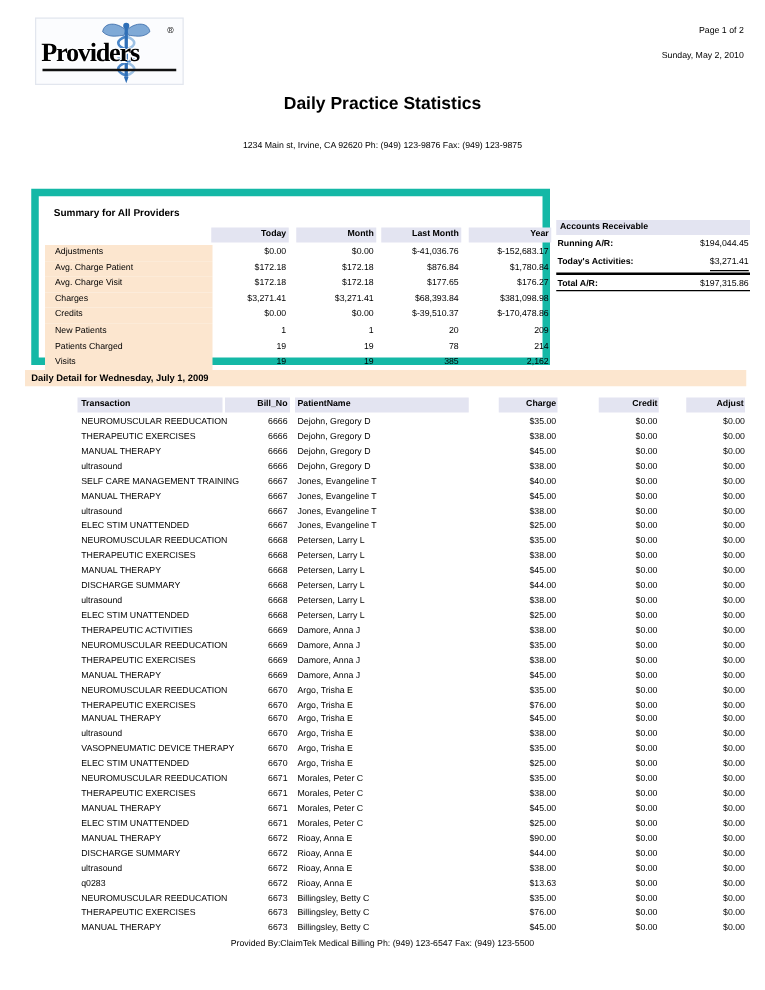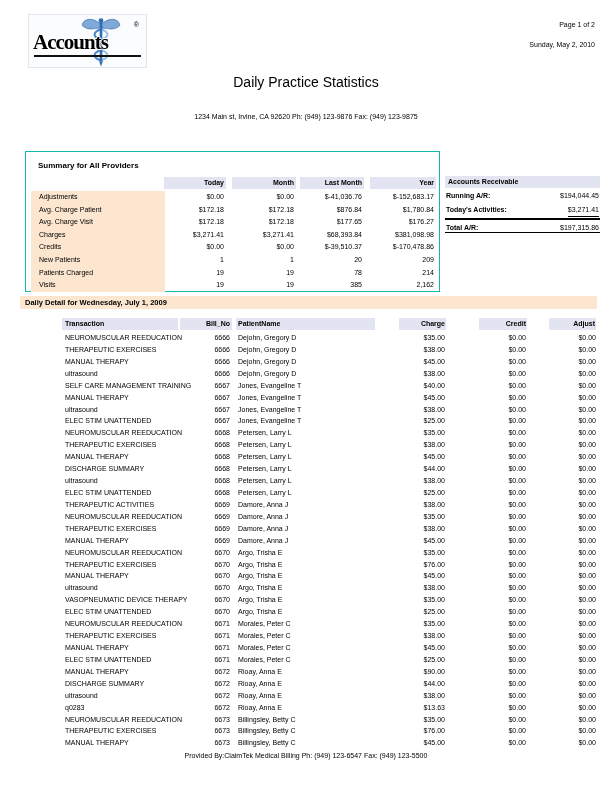--- a/index.html
+++ b/index.html
@@ -21,25 +21,25 @@
   .logo-svg { position:absolute; left:50px; top:1px; width:44px; height:51px; }
   .logo-text {
     position:absolute; left:4px; top:15px;
     font-family:"Liberation Serif","DejaVu Serif",serif; font-weight:bold;
     font-size:21px; letter-spacing:-1px; color:#000;
     text-shadow:1px 0 0 #fff,-1px 0 0 #fff,0 1px 0 #fff,0 -1px 0 #fff;
     white-space:nowrap;
   }
   .logo-underline { position:absolute; left:5px; top:40px; width:107px; height:2px; background:#111; }
   .logo-reg { position:absolute; right:7px; top:6px; font-size:7px; }
-  .doc-title { position:absolute; top:74px; left:0; width:100%; text-align:center; font-size:14px; font-weight:normal; }
+  .doc-title { position:absolute; top:74px; left:0; width:100%; text-align:center; font-size:14px; font-weight:bold; }
   .doc-subtitle { position:absolute; top:98px; left:0; width:100%; text-align:center; font-size:9px; font-weight:bold; }
   .doc-address { position:absolute; top:113px; left:0; width:100%; text-align:center; font-size:7px; }
   
-  .summary-box { position:absolute; left:25px; top:151px; width:415px; height:141px; border:1px solid #14b8a6; }
+  .summary-box { position:absolute; left:25px; top:151px; width:415px; height:141px; border:6px solid #14b8a6; }
   .sum-title { position:absolute; left:12px; top:9px; font-size:8px; font-weight:bold; }
   .sum-head { position:absolute; left:0; top:25px; width:100%; height:12px; }
   .shc { position:absolute; height:12px; line-height:12px; background:#e3e4f1; font-weight:bold; font-size:7px; text-align:right; padding-right:2px; }
   .sh0 { left:138px; width:62px; } .sh1 { left:206px; width:64px; }
   .sh2 { left:274px; width:64px; } .sh3 { left:344px; width:66px; }
   .sum-body { position:absolute; left:0; top:39px; width:100%; }
   .sum-row { position:relative; height:12.6px; }
   .sum-label { position:absolute; left:5px; width:134px; height:12.6px; line-height:12.6px; background:#fce6cf; padding-left:8px; font-size:7px; white-space:nowrap; }
   .sum-val { position:absolute; height:12.6px; line-height:12.6px; font-size:7px; text-align:right; padding-right:2px; white-space:nowrap; }
   .sv0 { left:138px; width:62px; } .sv1 { left:206px; width:64px; }
@@ -85,21 +85,21 @@
   <div class="logo-box">
     <svg class="logo-svg" viewBox="0 0 44 54">
       <path d="M22,9 C14,1 3,2 2,10 C8,16 16,13 20,13 Z" fill="#7fa9d6" stroke="#2a5d9f" stroke-width="0.6"></path>
       <path d="M22,9 C30,1 41,2 42,10 C36,16 28,13 24,13 Z" fill="#7fa9d6" stroke="#2a5d9f" stroke-width="0.6"></path>
       <path d="M22,14 c-9,3 -9,8 0,11 c9,3 9,8 0,11 c-9,3 -9,8 0,11" fill="none" stroke="#4a86c8" stroke-width="2.2"></path>
       <path d="M22,14 c9,3 9,8 0,11 c-9,3 -9,8 0,11 c9,3 9,8 0,11" fill="none" stroke="#9dc1e4" stroke-width="2.2"></path>
       <rect x="20.6" y="6" width="2.8" height="42" fill="#2f6fb7"></rect>
       <circle cx="22" cy="5" r="2.6" fill="#2f6fb7"></circle>
       <polygon points="20,48 24,48 22,53.5" fill="#2f6fb7"></polygon>
     </svg>
-    <div class="logo-text">Accounts</div>
+    <div class="logo-text">Providers</div>
     <div class="logo-underline"></div>
     <div class="logo-reg">®</div>
   </div>
 
   <div class="doc-title">Daily Practice Statistics</div>
   <div class="doc-address">1234 Main st, Irvine, CA 92620 Ph: (949) 123-9876 Fax: (949) 123-9875</div>
 
   <div class="summary-box">
     <div class="sum-title">Summary for All Providers</div>
     <div class="sum-head">

